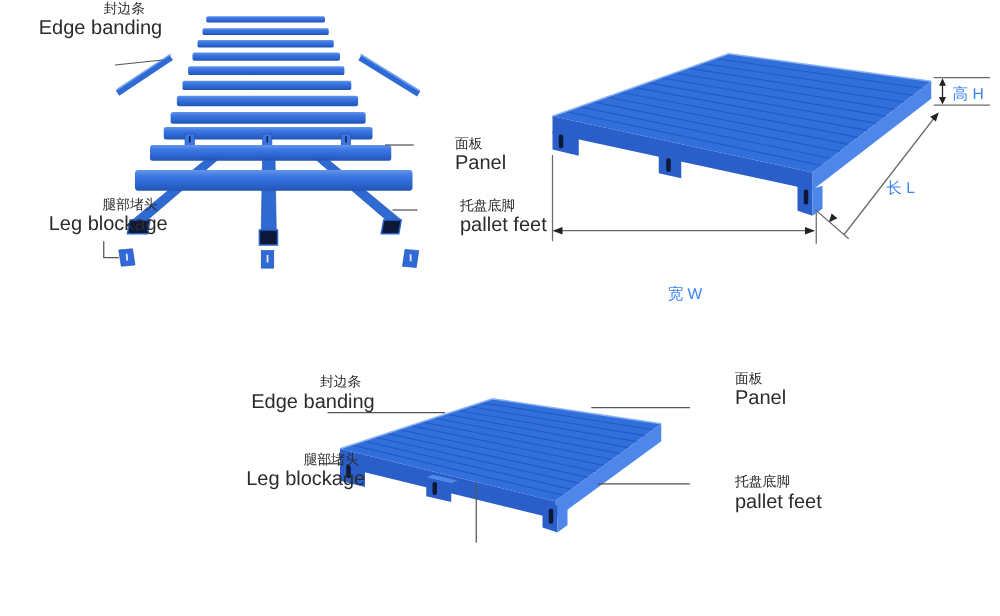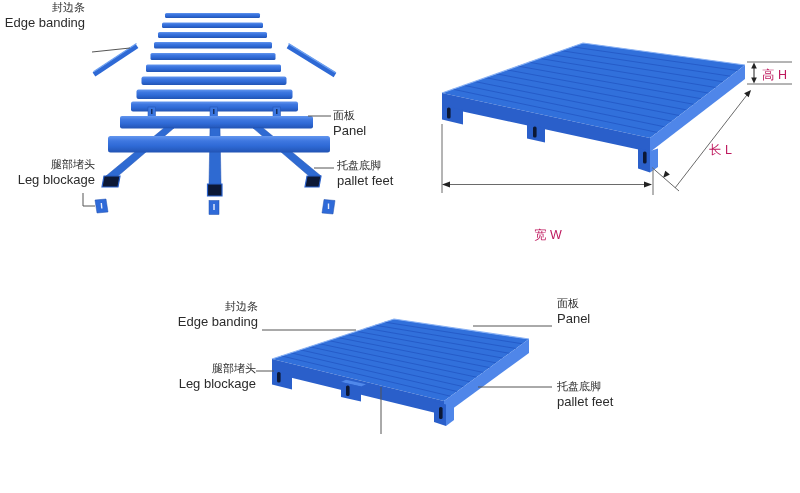--- a/index.html
+++ b/index.html
@@ -1,26 +1,26 @@
 <!DOCTYPE html>
 <html><head>
 <meta charset="utf-8">
 <style>
   html,body{margin:0;padding:0;background:#fff;}
   .canvas{
     position:relative;width:800px;height:493px;background:#ffffff;overflow:hidden;
     font-family:"Liberation Sans","DejaVu Sans",sans-serif;
   }
   .art{position:absolute;left:0;top:0;width:800px;height:493px;}
-  .lbl{position:absolute;color:#2b2b2b;}
+  .lbl{position:absolute;color:#2b2b2b;padding-left:31px;}
   .lbl .zh{display:block;font-size:11px;line-height:15px;white-space:nowrap;}
-  .lbl .en{display:block;font-size:13px;line-height:15px;white-space:nowrap;}
+  .lbl .en{display:block;font-size:16px;line-height:15px;white-space:nowrap;}
   .ta-r{text-align:right;}
   .ta-c{text-align:center;margin-top:39px;}
-  .dim{position:absolute;color:#be185d;font-size:12.5px;line-height:14px;white-space:nowrap;}
+  .dim{position:absolute;color:#3b82f6;font-size:12.5px;line-height:14px;white-space:nowrap;}
 </style>
 </head>
 <body>
 
 <div class="canvas">
 
   <svg class="art" viewBox="0 0 800 493">
     <defs>
       <linearGradient id="gSlat" x1="0" y1="0" x2="0" y2="1">
         <stop offset="0" stop-color="#6396ee"></stop>

